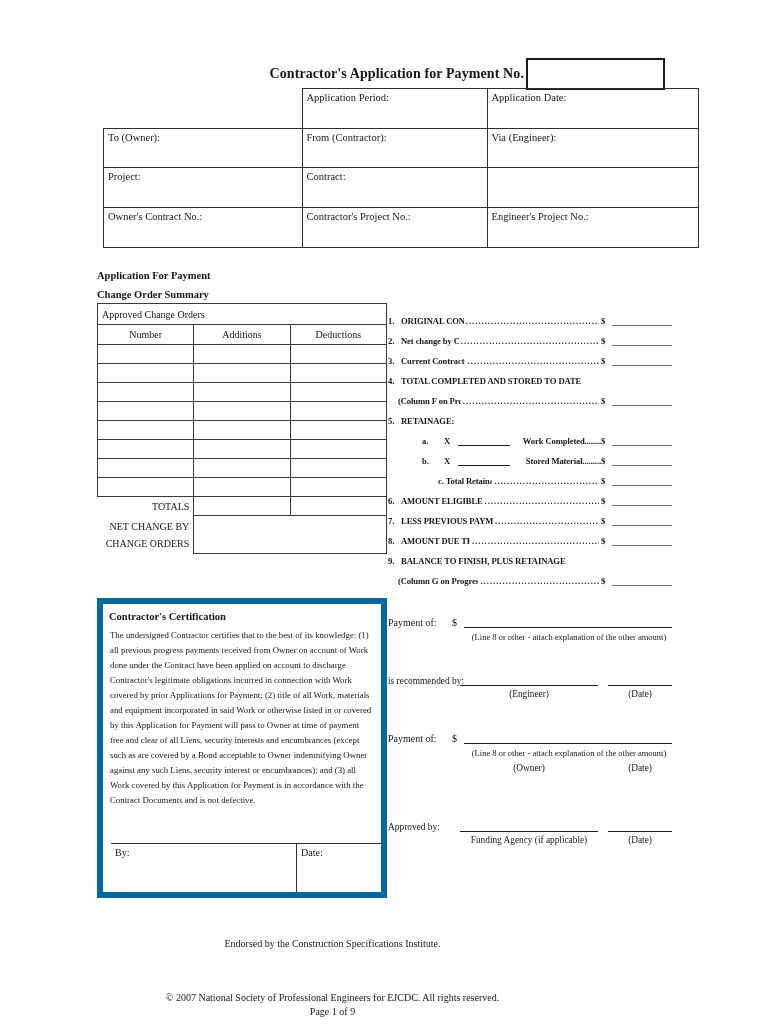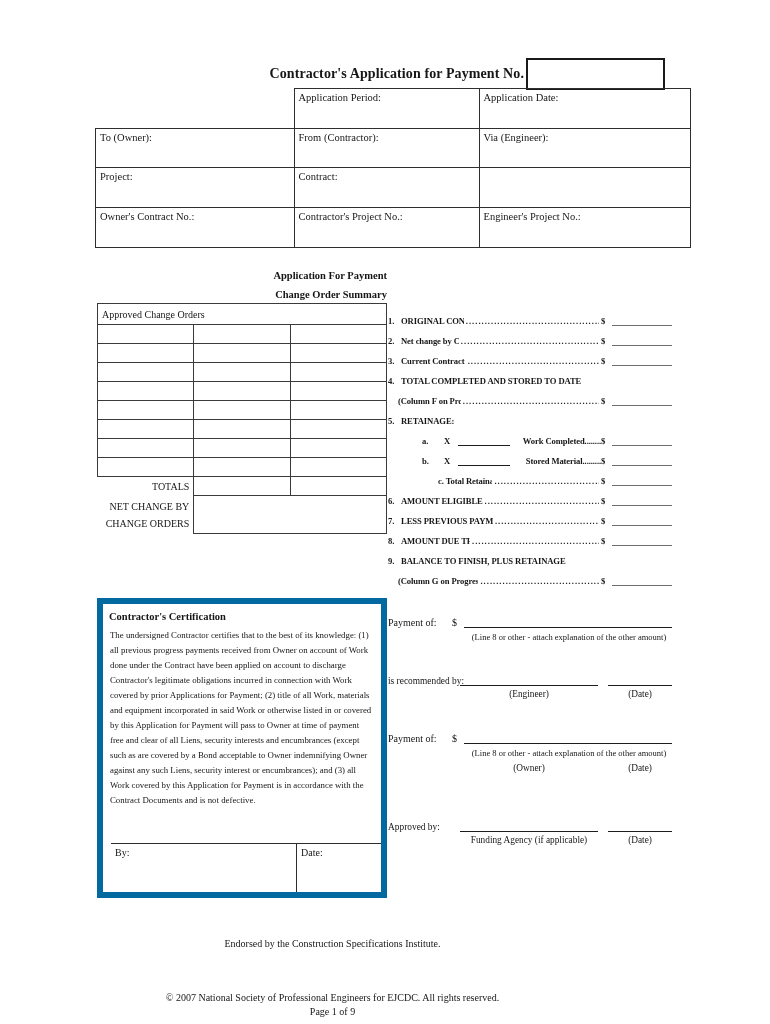--- a/index.html
+++ b/index.html
@@ -10,32 +10,32 @@
   
   .doc-title{
     position:absolute;top:66px;right:246px;font-size:14px;font-weight:bold;
     white-space:nowrap;letter-spacing:.1px;
   }
   .payno-box{
     position:absolute;left:526px;top:58px;width:135px;height:28px;
     border:2px solid #1a1a1a;background:#fff;
   }
   table.header-table{
-    position:absolute;left:95px;top:88px;width:568px;
+    position:absolute;left:103px;top:88px;width:568px;
     border-collapse:collapse;table-layout:fixed;
   }
   table.header-table td{
     border:1px solid #2e2e2e;vertical-align:top;padding:3px 4px;font-size:10.5px;
   }
   table.header-table td.ghost{border:none;}
   .c0{width:190px}.c1{width:176px}.c2{width:202px}
   tr.hr0{height:40px}tr.hr1{height:39px}tr.hr2{height:40px}tr.hr3{height:40px}
   
   .section-heading{
-    position:absolute;left:97px;top:266px;width:290px;text-align:right;
+    position:absolute;left:97px;top:266px;width:290px;text-align:left;
     font-weight:bold;font-size:10.5px;line-height:19px;
   }
   
   table.co-table{
     position:absolute;left:97px;top:303px;width:290px;
     border-collapse:collapse;table-layout:fixed;
   }
   table.co-table td{border:1px solid #3a3a3a;padding:0 4px;font-size:10px;}
   table.co-table td.plain{border:none;}
   .co-group td{height:20px;font-size:10px;}
@@ -129,20 +129,25 @@
   <div class="section-heading">
     <div>Application For Payment</div>
     <div>Change Order Summary</div>
   </div>
 
   <table class="co-table">
     <tbody>
         <tr class="co-group">
       <td colspan="3">Approved Change Orders</td>
     </tr>
+    <tr class="co-head">
+      <td style="width:80px">Number</td>
+      <td style="width:110px">Additions</td>
+      <td style="width:100px">Deductions</td>
+    </tr>
     </tbody>
       <tbody>
         <tr class="co-row">
           <td></td>
           <td></td>
           <td></td>
         </tr>
         <tr class="co-row">
           <td></td>
           <td></td>

